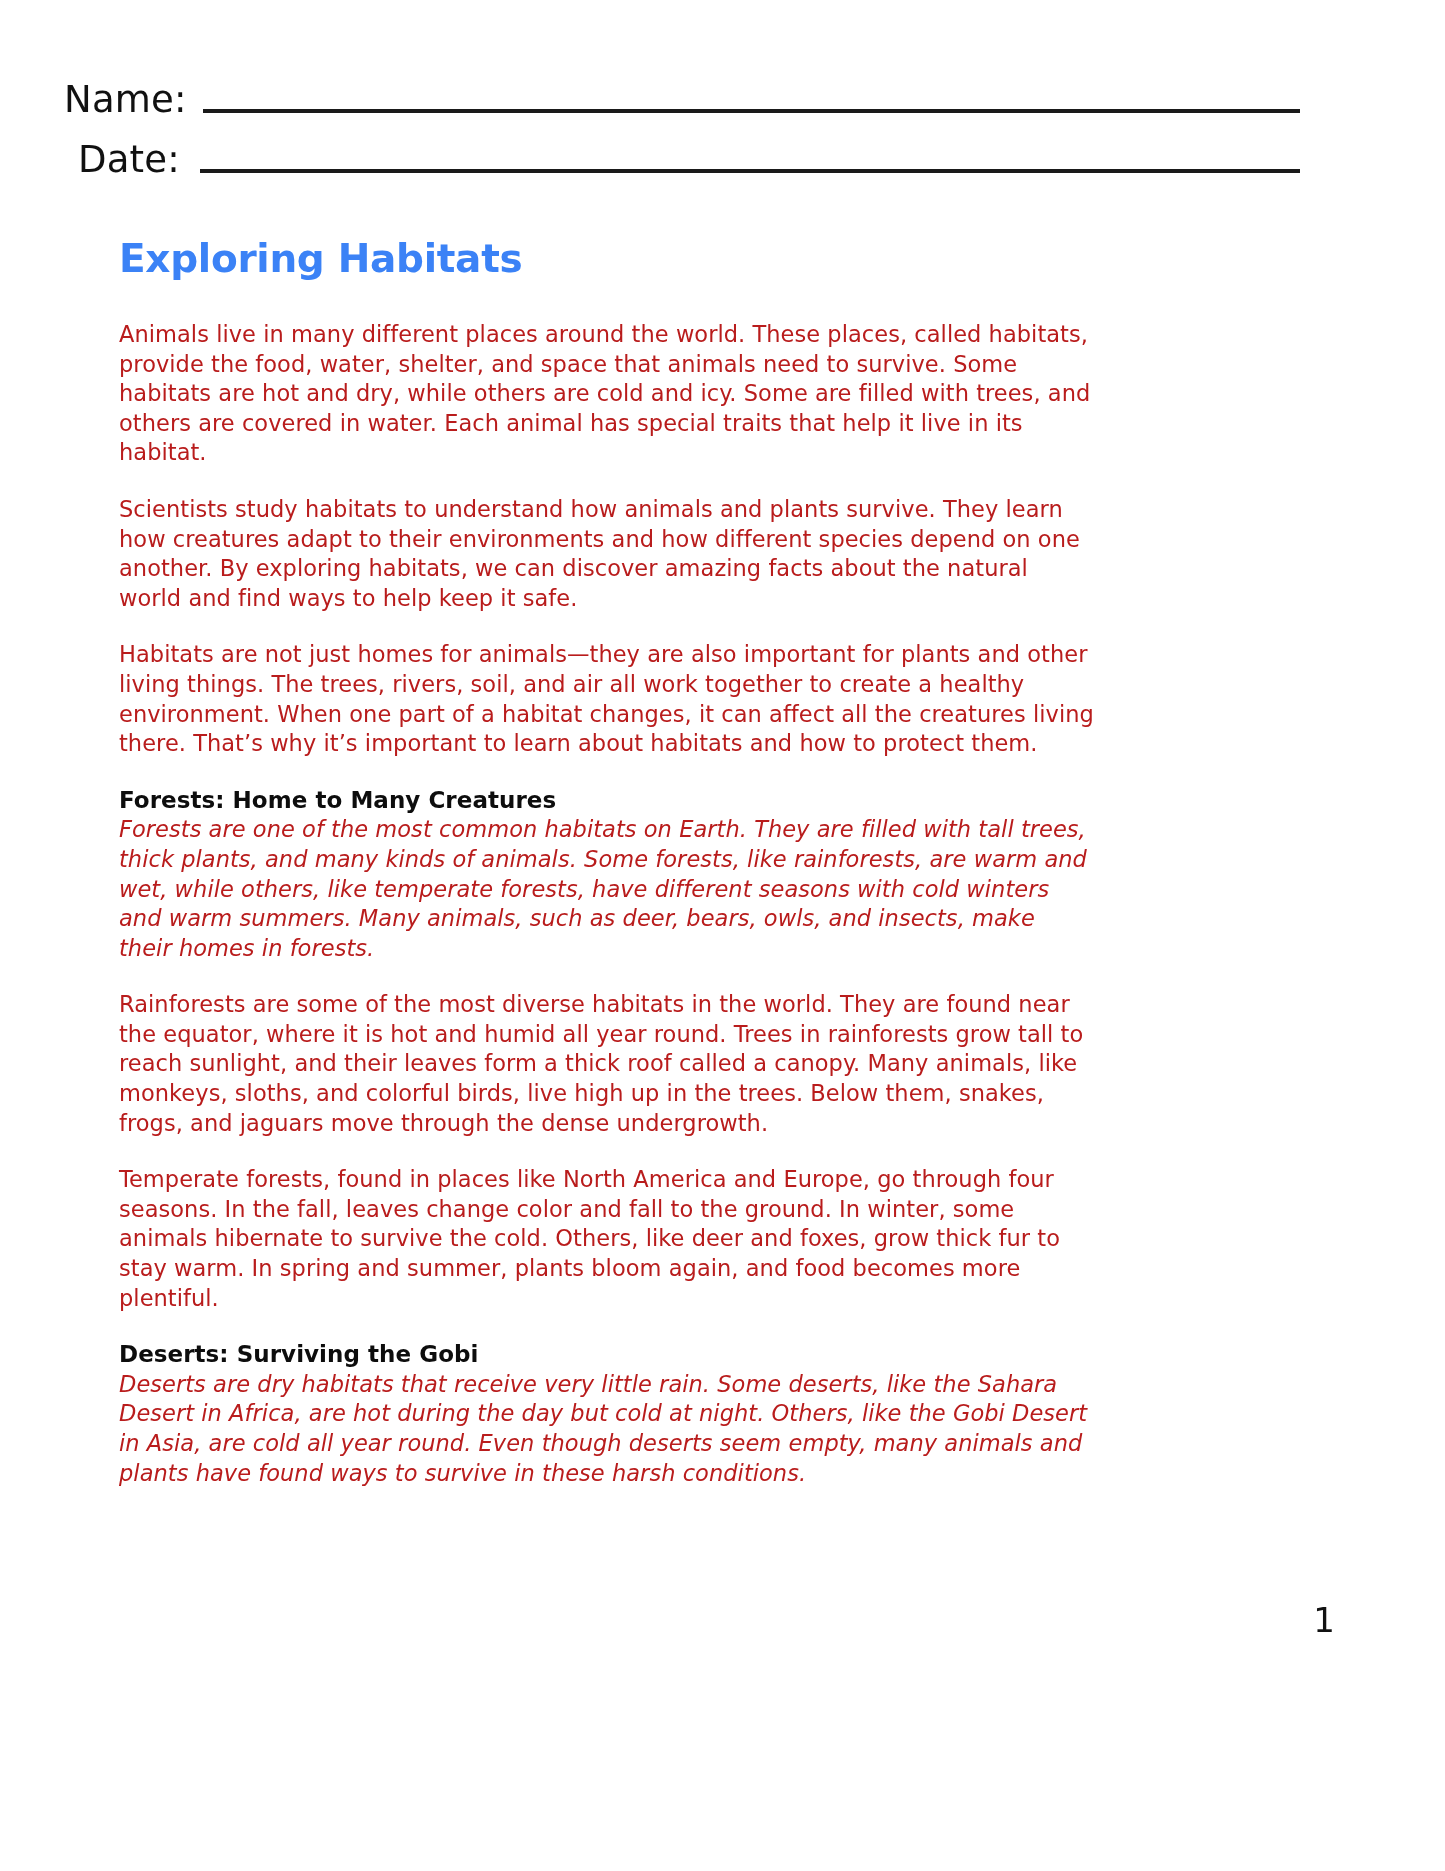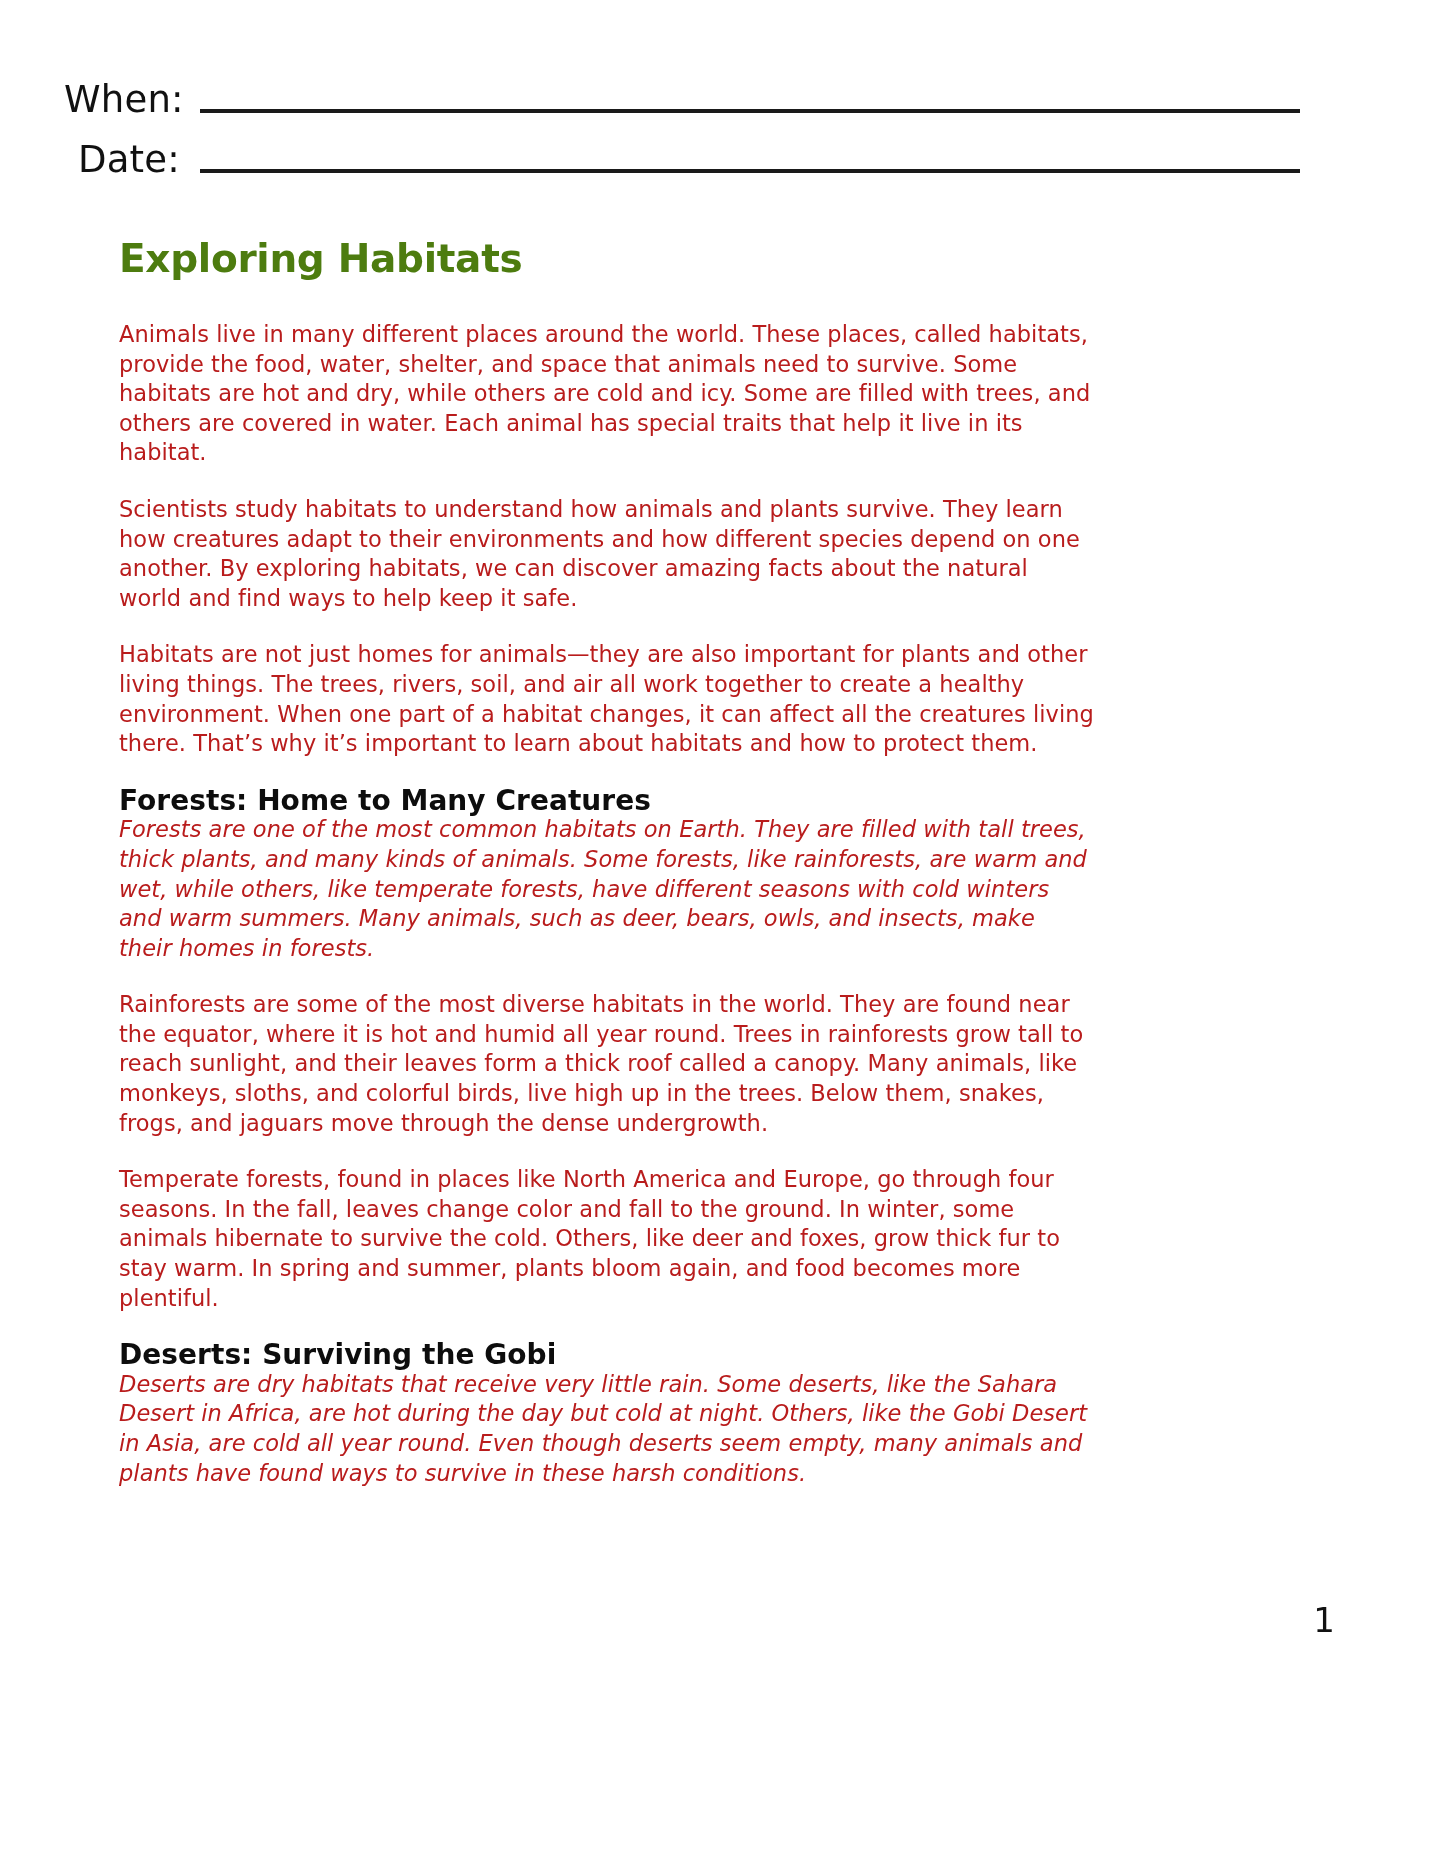--- a/index.html
+++ b/index.html
@@ -68,36 +68,36 @@
     left: 119px;
     top: 236px;
     width: 975px;
   }
   .doc-title {
     font-family: "DejaVu Sans", "Liberation Sans", sans-serif;
     font-size: 39px;
     font-weight: bold;
     line-height: 46px;
     letter-spacing: -0.3px;
-    color: #4d7c0f;
+    color: #3b82f6;
     margin: 0 0 38px 0;
   }
   p.para {
     font-size: 22.5px;
     line-height: 29.6px;
     color: #b91c1c;
     margin: 0 0 27px 0;
     letter-spacing: 0.05px;
     text-align: left;
   }
   p.para:last-child {
     margin-bottom: 0;
   }
   h2.section-heading {
-    font-size: 28px;
+    font-size: 23px;
     font-weight: bold;
     line-height: 29.6px;
     color: #0d0d0d;
     margin: 0;
     letter-spacing: 0.05px;
   }
   .section-block {
     margin-bottom: 27px;
   }
   .section-block p.para {
@@ -117,21 +117,21 @@
   }
 </style>
 </head>
 <body>
 
 <div class="page">
 
   <div class="header-block">
 
     <div class="field-row name-row">
-      <span class="field-label">When:</span>
+      <span class="field-label">Name:</span>
       <span class="field-rule"></span>
     </div>
 
     <div class="field-row date-row">
       <span class="field-label">Date:</span>
       <span class="field-rule"></span>
     </div>
 
   </div>
 

